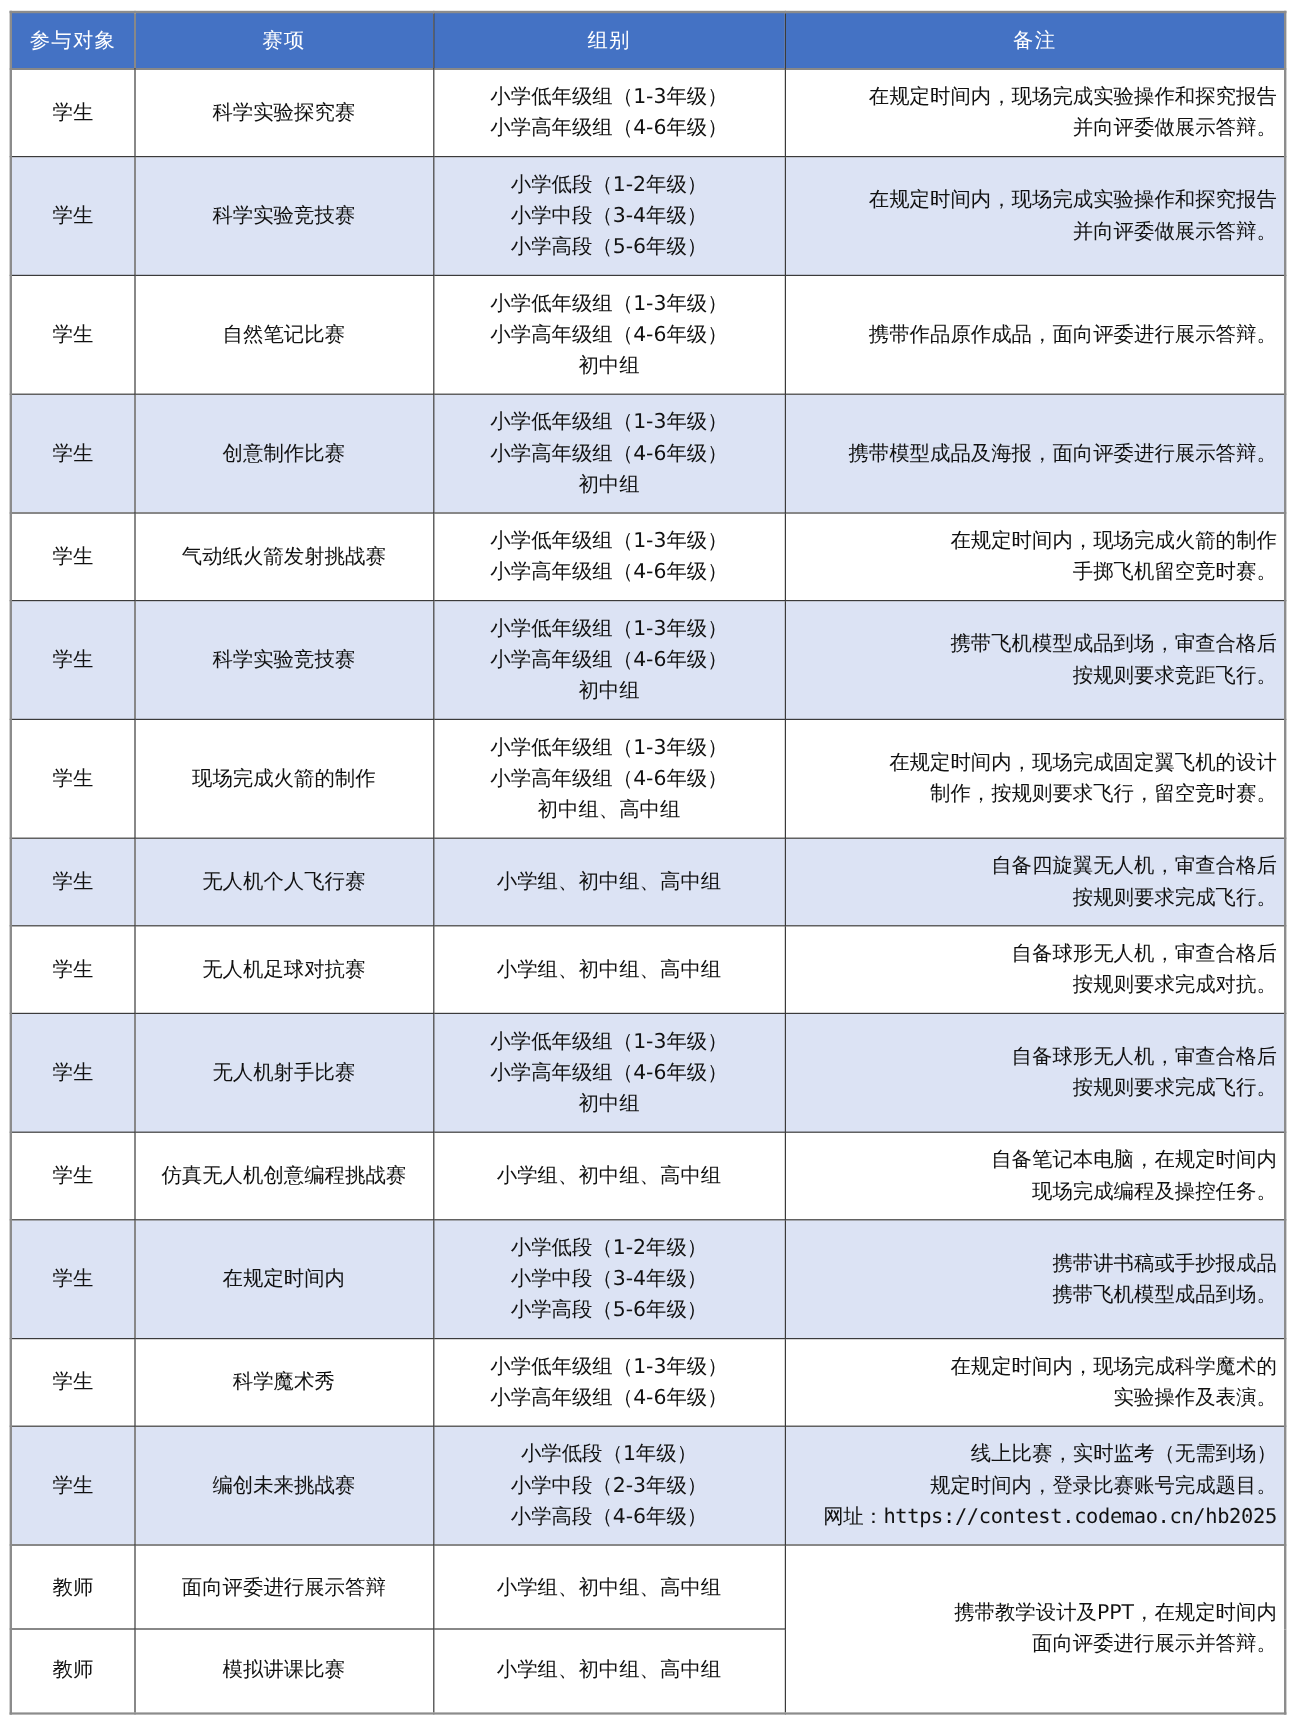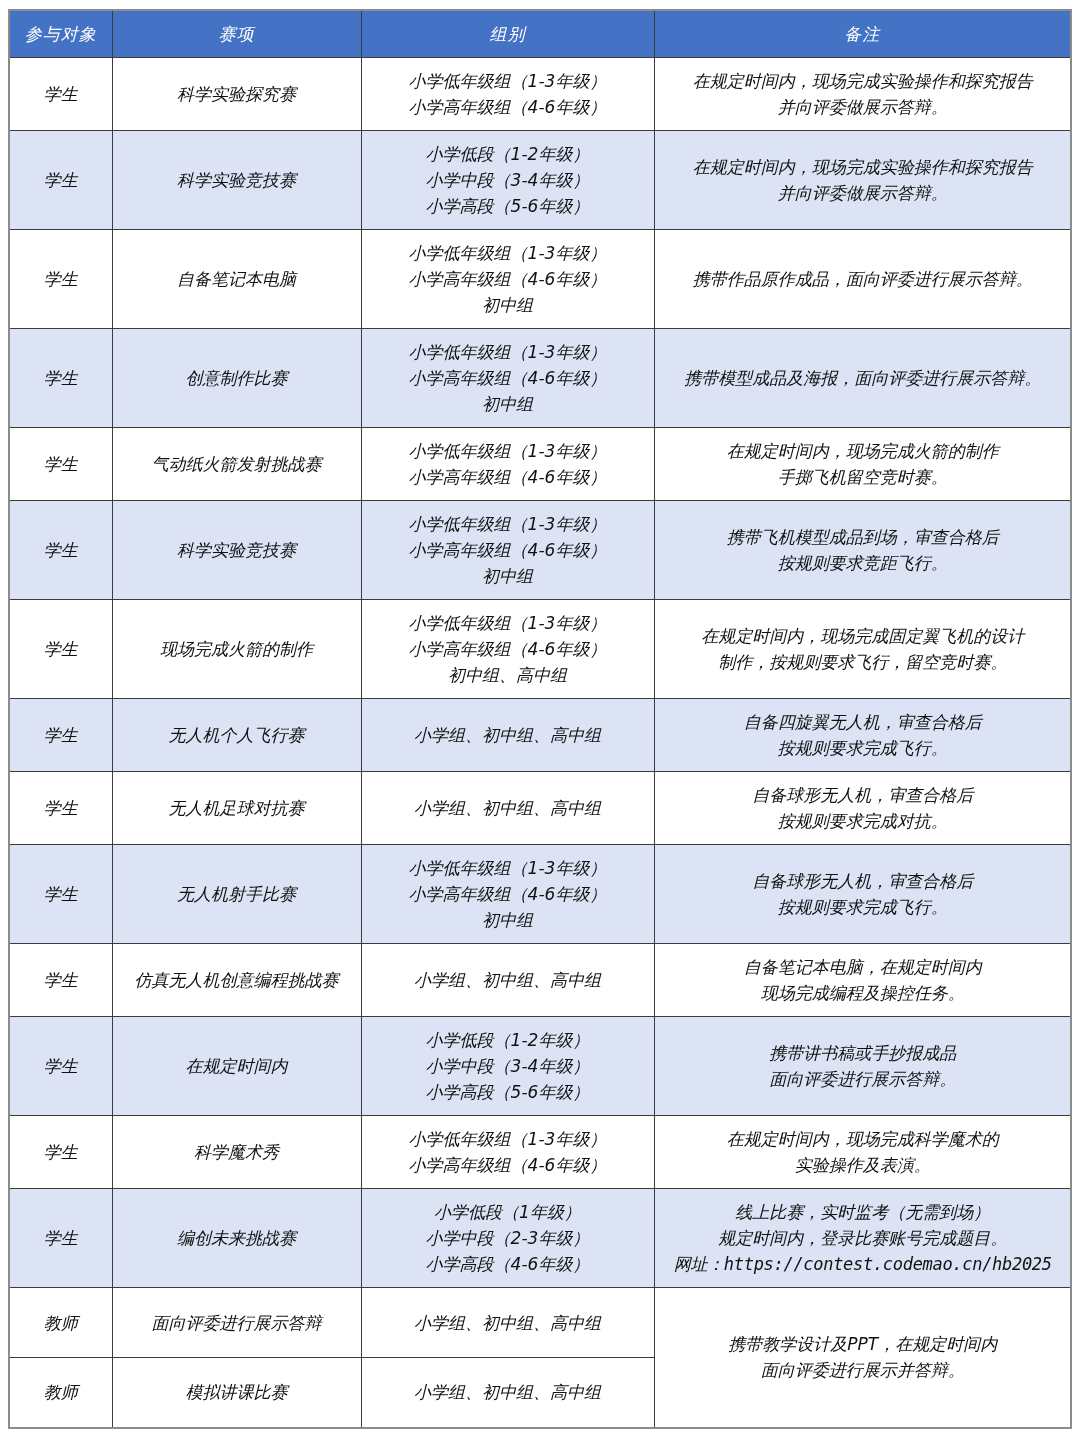--- a/index.html
+++ b/index.html
@@ -11,21 +11,20 @@
     overflow: hidden;
     font-family: "DejaVu Sans", sans-serif;
     color: var(--text, #111111);
   }
   .page { padding: 9px 8px; }
   table.comp {
     border-collapse: collapse;
     table-layout: fixed;
     width: 1064px;
     border: 2px solid var(--border-outer, #8c8c8c);
-    font-style: italic;
   }
   col.c1 { width: 103px; }
   col.c2 { width: 249px; }
   col.c3 { width: 293px; }
   col.c4 { width: 417px; }
   th, td {
     border: 1.5px solid var(--border-inner, #3b3b3b);
     font-size: 17px;
     line-height: 26px;
     vertical-align: middle;
@@ -36,21 +35,21 @@
   thead th {
     background: var(--header-bg, #4472c4);
     color: var(--header-text, #ffffff);
     font-weight: normal;
     height: 26px;
     padding: 10px 2px;
     letter-spacing: 1px;
   }
   tr.shaded td { background: var(--row-alt-bg, #dce3f4); }
   td.notes {
-    text-align: center;
+    text-align: right;
     padding-left: 7px;
     padding-right: 6px;
   }
   tr.teacher-row { height: 70px; }
   .url-line { font-family: "DejaVu Sans Mono", "DejaVu Sans", monospace; letter-spacing: -0.3px; }
 </style>
 </head>
 <body>
 
 <div class="page">
@@ -90,21 +89,21 @@
             <div>小学中段（3-4年级）</div>
             <div>小学高段（5-6年级）</div>
           </td>
           <td class="notes">
             <div>在规定时间内，现场完成实验操作和探究报告</div>
             <div>并向评委做展示答辩。</div>
           </td>
         </tr>
         <tr>
           <td>学生</td>
-          <td>自备笔记本电脑</td>
+          <td>自然笔记比赛</td>
           <td>
             <div>小学低年级组（1-3年级）</div>
             <div>小学高年级组（4-6年级）</div>
             <div>初中组</div>
           </td>
           <td class="notes">
             <div>携带作品原作成品，面向评委进行展示答辩。</div>
           </td>
         </tr>
         <tr class="shaded ">
@@ -206,21 +205,21 @@
         <tr class="shaded ">
           <td>学生</td>
           <td>在规定时间内</td>
           <td>
             <div>小学低段（1-2年级）</div>
             <div>小学中段（3-4年级）</div>
             <div>小学高段（5-6年级）</div>
           </td>
           <td class="notes">
             <div>携带讲书稿或手抄报成品</div>
-            <div>面向评委进行展示答辩。</div>
+            <div>携带飞机模型成品到场。</div>
           </td>
         </tr>
         <tr>
           <td>学生</td>
           <td>科学魔术秀</td>
           <td>
             <div>小学低年级组（1-3年级）</div>
             <div>小学高年级组（4-6年级）</div>
           </td>
           <td class="notes">

